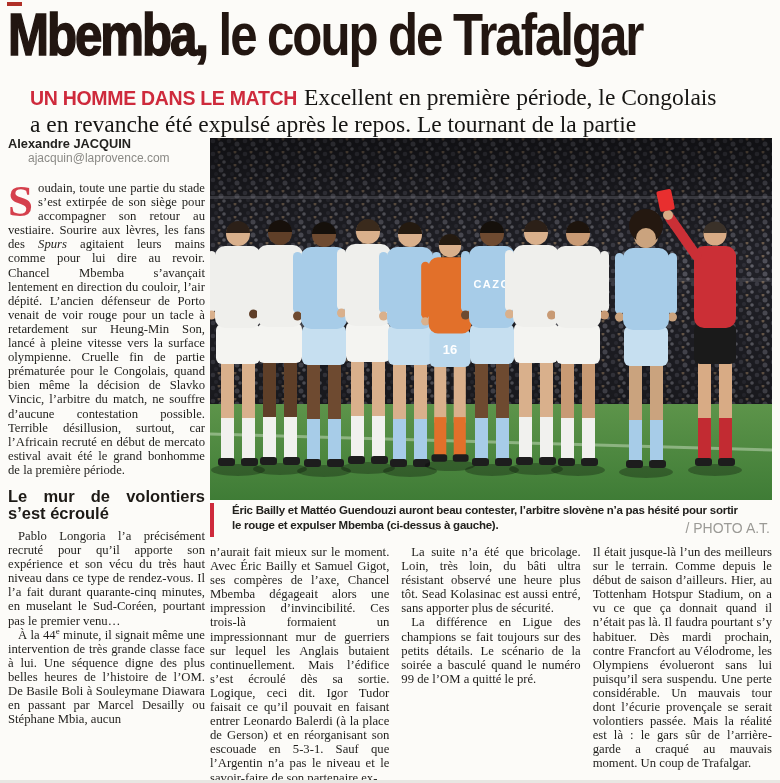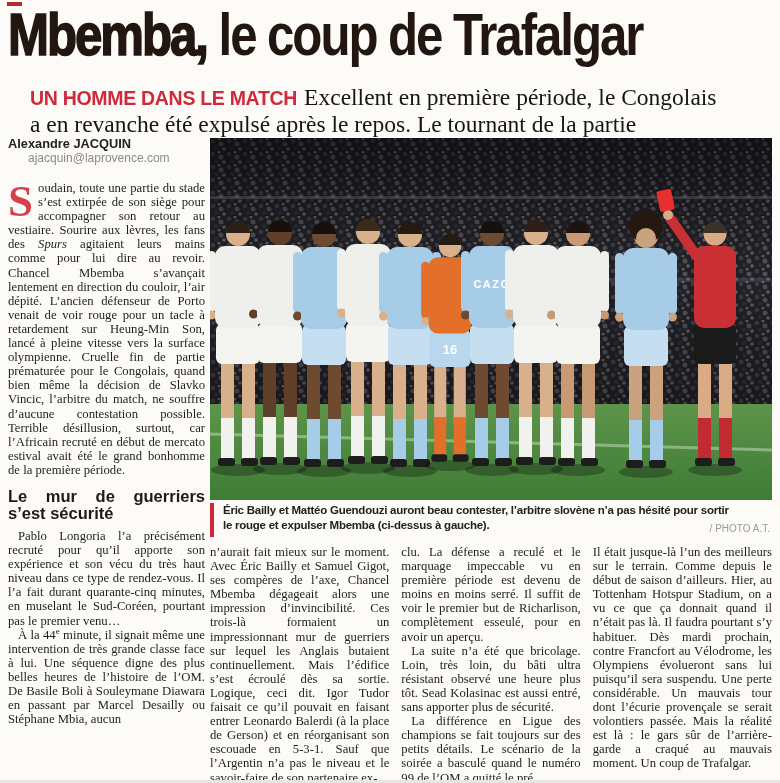--- a/index.html
+++ b/index.html
@@ -59,27 +59,27 @@
   
   .photo {
     position:absolute; left:210px; top:138px; width:562px; height:362px;
     background:#23232a; overflow:hidden;
   }
   .photo svg { display:block; width:100%; height:100%; }
 
   
   .caption {
     position:absolute; left:210px; top:503px; width:562px; min-height:34px;
-    border-left:4px solid #ce2a3c; padding-left:9px;
+    border-left:4px solid #ce2a3c; padding-left:18px;
     font-family:"Liberation Sans", sans-serif; font-weight:bold;
     font-size:11.5px; line-height:15px; letter-spacing:-0.25px; color:#22211e;
   }
   .credit {
     position:absolute; right:2px; bottom:1px; font-weight:normal;
-    font-size:10px; color:#9b9a96; letter-spacing:0;
+    font-size:14px; color:#9b9a96; letter-spacing:0;
   }
 
   
   .cols {
     position:absolute; left:210px; top:545px; width:562px; height:238px;
     display:flex; gap:12px; overflow:hidden;
   }
   .cols .col { flex:1 1 0; }
 </style>
 </head>
@@ -96,21 +96,21 @@
     <span>a en revanche été expulsé après le repos. Le tournant de la partie</span>
   </div>
 
   <div class="byline">
     <div class="author">Alexandre JACQUIN</div>
     <div class="email">ajacquin@laprovence.com</div>
   </div>
 
   <div class="col1 body-text">
     <p><span class="dropcap">S</span><span>oudain, toute une partie du stade s’est extirpée de son siège pour accompagner son retour au vestiaire. Sourire aux lèvres, les fans des </span><span class="it">Spurs</span><span> agitaient leurs mains comme pour lui dire au revoir. Chancel Mbemba s’avançait lentement en direction du couloir, l’air dépité. L’ancien défenseur de Porto venait de voir rouge pour un tacle à retardement sur Heung-Min Son, lancé à pleine vitesse vers la surface olympienne. Cruelle fin de partie prématurée pour le Congolais, quand bien même la décision de Slavko Vincic, l’arbitre du match, ne souffre d’aucune contestation possible. Terrible désillusion, surtout, car l’Africain recruté en début de mercato estival avait été le grand bonhomme de la première période.</span></p>
-    <h2 class="subhead">Le mur de guerriers s’est sécurité</h2>
+    <h2 class="subhead">Le mur de volontiers s’est écroulé</h2>
     <p class="ind">Pablo Longoria l’a précisément recruté pour qu’il apporte son expérience et son vécu du très haut niveau dans ce type de rendez-vous. Il l’a fait durant quarante-cinq minutes, en muselant le Sud-Coréen, pourtant pas le premier venu…</p>
     <p class="ind"><span>À la 44</span><sup>e</sup><span> minute, il signait même une intervention de très grande classe face à lui. Une séquence digne des plus belles heures de l’histoire de l’OM. De Basile Boli à Souleymane Diawara en passant par Marcel Desailly ou Stéphane Mbia, aucun</span></p>
   </div>
 
   <div class="photo">
     <svg viewBox="0 0 562 362" preserveAspectRatio="none">
       <defs>
         <pattern id="crowdp" width="16" height="13" patternUnits="userSpaceOnUse">
           <rect width="16" height="13" fill="#24242b"></rect>
           <circle cx="3" cy="3" r="2.3" fill="#44444e"></circle>
@@ -207,21 +207,20 @@
     <span>Éric Bailly et Mattéo Guendouzi auront beau contester, l’arbitre slovène n’a pas hésité pour sortir</span><br>
     <span>le rouge et expulser Mbemba (ci-dessus à gauche).</span>
     <span class="credit">/ PHOTO A.T.</span>
   </div>
 
   <div class="cols body-text">
     <div class="col">
       <p>n’aurait fait mieux sur le moment. Avec Éric Bailly et Samuel Gigot, ses compères de l’axe, Chancel Mbemba dégageait alors une impression d’invincibilité. Ces trois-là formaient un impressionnant mur de guerriers sur lequel les Anglais butaient continuellement. Mais l’édifice s’est écroulé dès sa sortie. Logique, ceci dit. Igor Tudor faisait ce qu’il pouvait en faisant entrer Leonardo Balerdi (à la place de Gerson) et en réorganisant son escouade en 5-3-1. Sauf que l’Argentin n’a pas le niveau et le savoir-faire de son partenaire ex-</p>
     </div>
     <div class="col">
-      <p>clu. La défense a reculé et le marquage impeccable vu en première période est devenu de moins en moins serré. Il suffit de voir le premier but de Richarlison, complètement esseulé, pour en avoir un aperçu.</p>
       <p class="ind">La suite n’a été que bricolage. Loin, très loin, du bâti ultra résistant observé une heure plus tôt. Sead Kolasinac est aussi entré, sans apporter plus de sécurité.</p>
       <p class="ind">La différence en Ligue des champions se fait toujours sur des petits détails. Le scénario de la soirée a basculé quand le numéro 99 de l’OM a quitté le pré.</p>
     </div>
     <div class="col">
       <p>Il était jusque-là l’un des meilleurs sur le terrain. Comme depuis le début de saison d’ailleurs. Hier, au Tottenham Hotspur Stadium, on a vu ce que ça donnait quand il n’était pas là. Il faudra pourtant s’y habituer. Dès mardi prochain, contre Francfort au Vélodrome, les Olympiens évolueront sans lui puisqu’il sera suspendu. Une perte considérable. Un mauvais tour dont l’écurie provençale se serait volontiers passée. Mais la réalité est là : le gars sûr de l’arrière-garde a craqué au mauvais moment. Un coup de Trafalgar.</p>
     </div>
   </div>
 
 </div>
 

